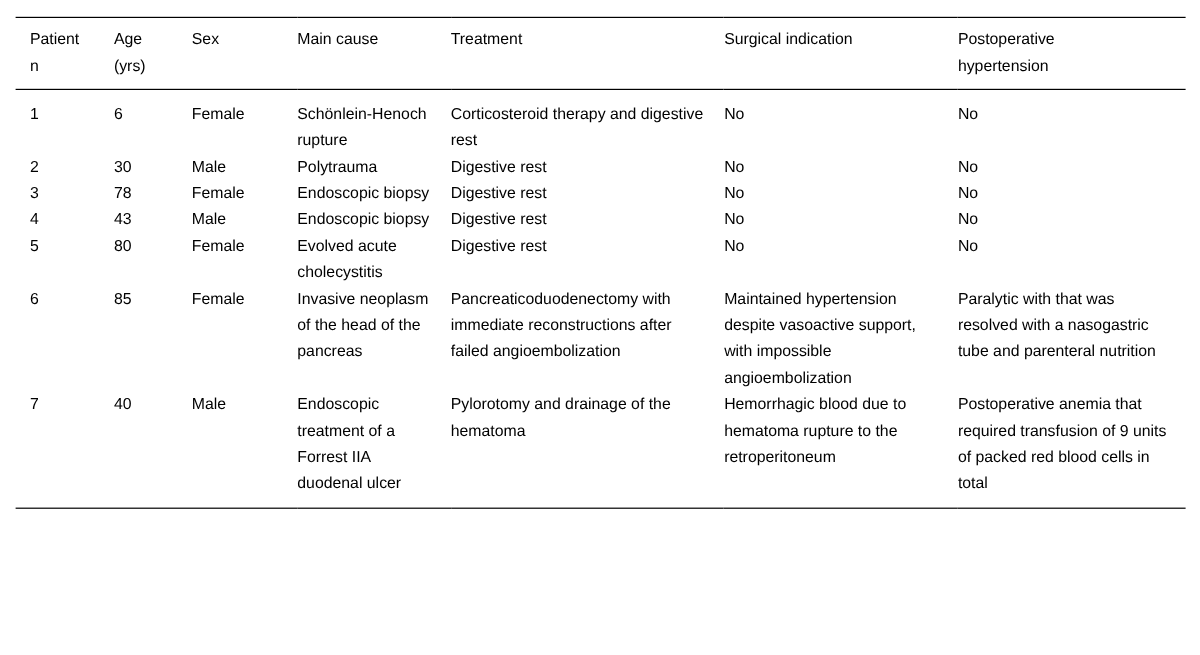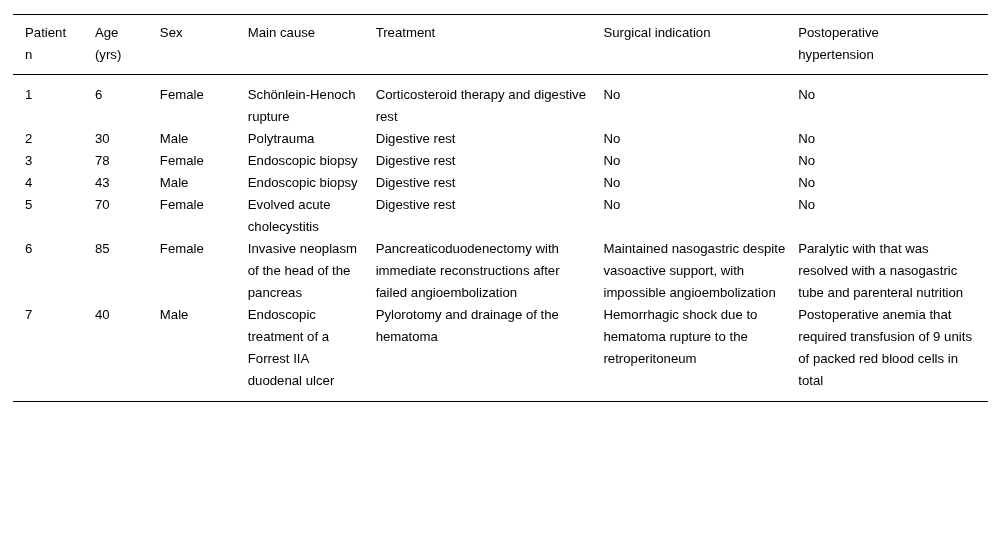--- a/index.html
+++ b/index.html
@@ -127,40 +127,40 @@
           <td class="col-patient">4</td>
           <td class="col-age">43</td>
           <td class="col-sex">Male</td>
           <td class="col-cause">Endoscopic biopsy</td>
           <td class="col-treatment">Digestive rest</td>
           <td class="col-indication">No</td>
           <td class="col-complication">No</td>
         </tr>
         <tr>
           <td class="col-patient">5</td>
-          <td class="col-age">70</td>
+          <td class="col-age">80</td>
           <td class="col-sex">Female</td>
           <td class="col-cause">Evolved acute cholecystitis</td>
           <td class="col-treatment">Digestive rest</td>
           <td class="col-indication">No</td>
           <td class="col-complication">No</td>
         </tr>
         <tr>
           <td class="col-patient">6</td>
           <td class="col-age">85</td>
           <td class="col-sex">Female</td>
           <td class="col-cause">Invasive neoplasm of the head of the pancreas</td>
           <td class="col-treatment">Pancreaticoduodenectomy with immediate reconstructions after failed angioembolization</td>
-          <td class="col-indication">Maintained nasogastric despite vasoactive support, with impossible angioembolization</td>
+          <td class="col-indication">Maintained hypertension despite vasoactive support, with impossible angioembolization</td>
           <td class="col-complication">Paralytic with that was resolved with a nasogastric tube and parenteral nutrition</td>
         </tr>
         <tr class="last-row">
           <td class="col-patient">7</td>
           <td class="col-age">40</td>
           <td class="col-sex">Male</td>
           <td class="col-cause">Endoscopic treatment of a Forrest IIA duodenal ulcer</td>
           <td class="col-treatment">Pylorotomy and drainage of the hematoma</td>
-          <td class="col-indication">Hemorrhagic shock due to hematoma rupture to the retroperitoneum</td>
+          <td class="col-indication">Hemorrhagic blood due to hematoma rupture to the retroperitoneum</td>
           <td class="col-complication">Postoperative anemia that required transfusion of 9 units of packed red blood cells in total</td>
         </tr>
       </tbody>
   </table>
 </div>
 
 </body></html>

